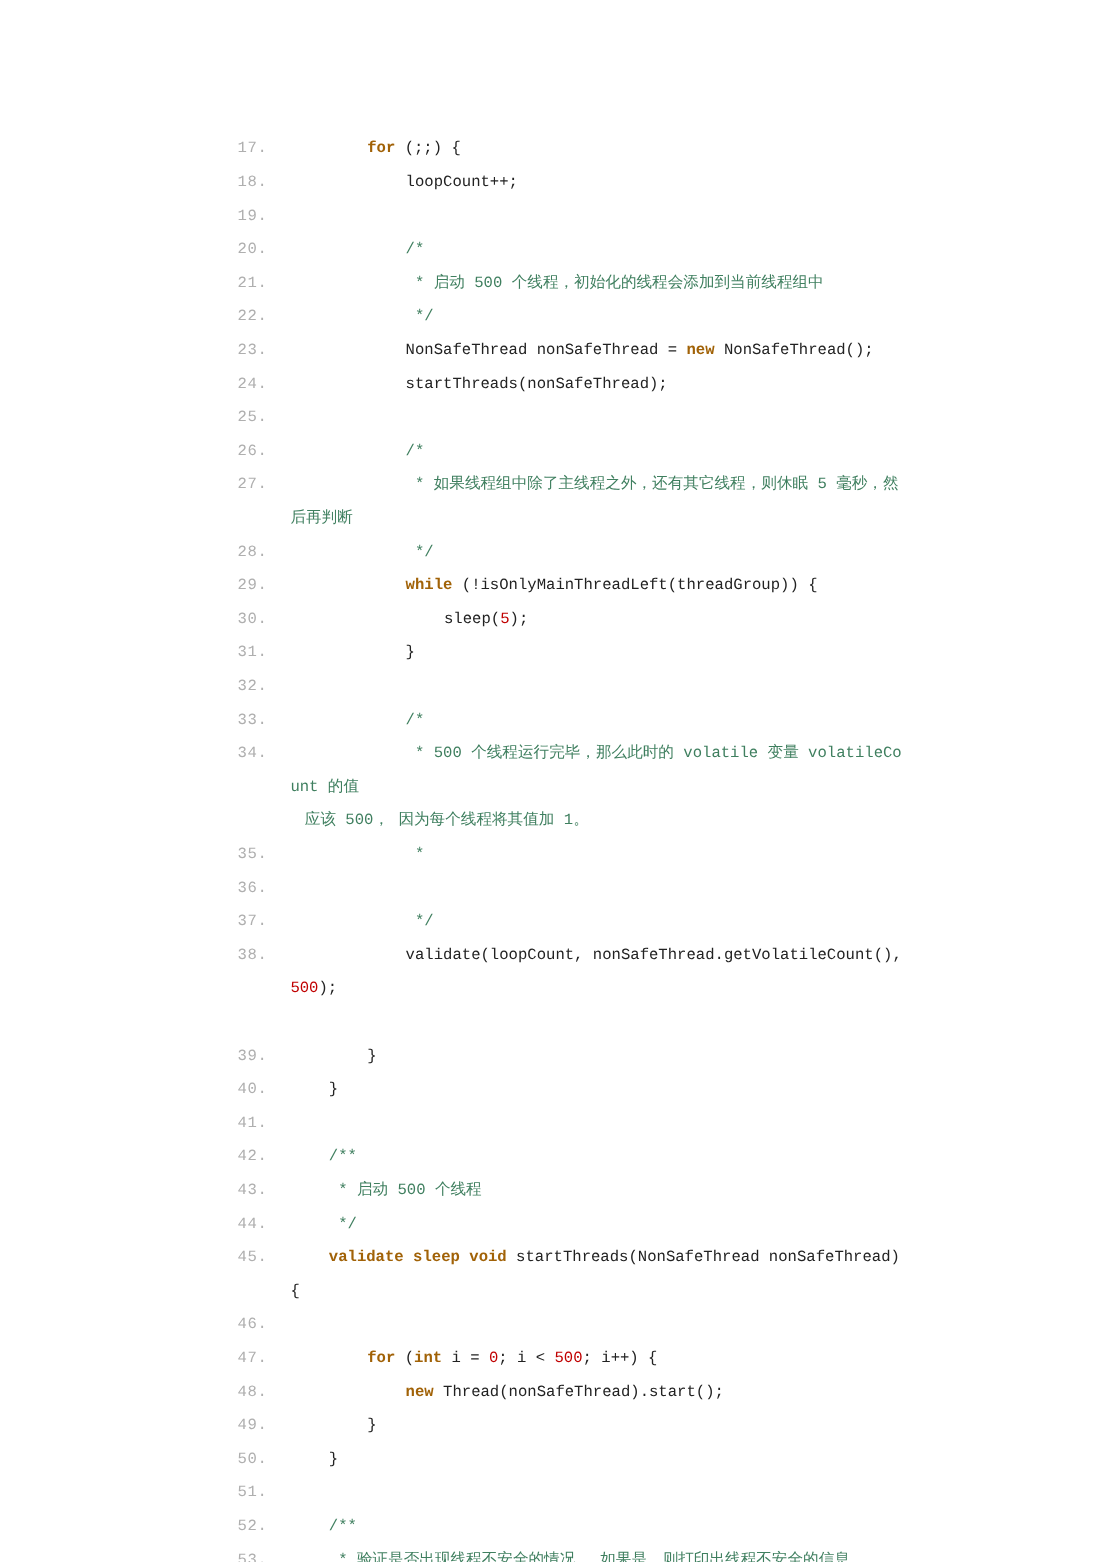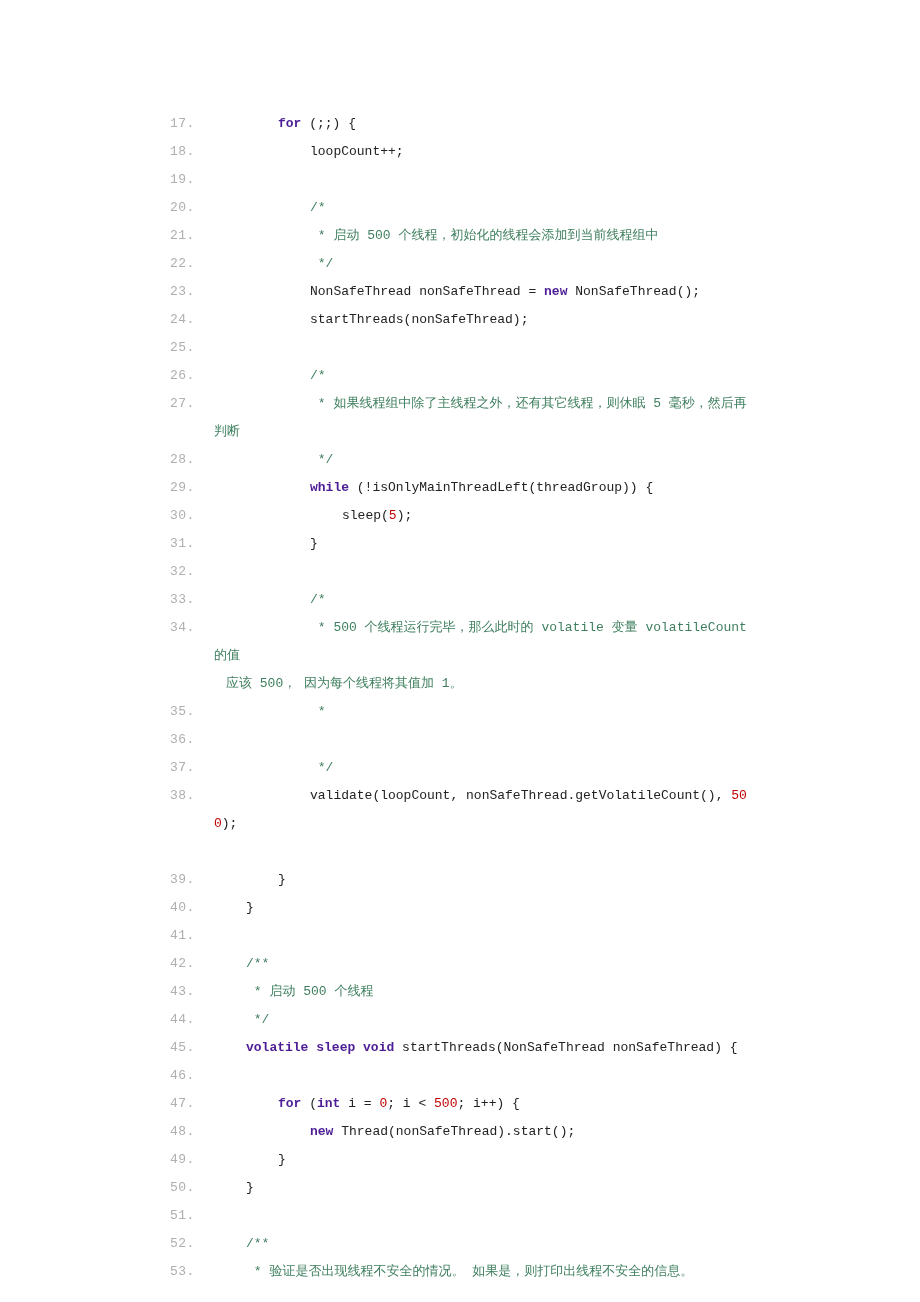--- a/index.html
+++ b/index.html
@@ -20,27 +20,28 @@
   .code-line {
     display: flex;
     align-items: baseline;
   }
   .lineno {
     width: 44px;
     flex-shrink: 0;
     color: #afafaf;
     font-family: "Courier New", monospace;
     letter-spacing: 0.5px;
+    margin-left: 28px;
   }
   .content {
     white-space: pre-wrap;
     word-break: break-all;
     font-family: "Courier New", Consolas, monospace;
   }
-  .kw { color: #4c1d95; font-weight: bold; }
+  .kw { color: #a16207; font-weight: bold; }
   .com { color: #3f7f5f; }
   .num { color: #c00000; }
   .plain { color: #222; }
   .ind4  { display:inline-block; width: 32px; }
   .ind8  { display:inline-block; width: 64px; }
   .ind12 { display:inline-block; width: 96px; }
   .ind16 { display:inline-block; width: 128px; }
   .wrap-line .content {
     padding-left: 12px;
   }
@@ -162,21 +163,21 @@
       <div class="code-line">
         <span class="lineno">43.</span>
         <span class="content"><span class="ind4"></span><span class="com"> * 启动 500 个线程</span></span>
       </div>
       <div class="code-line">
         <span class="lineno">44.</span>
         <span class="content"><span class="ind4"></span><span class="com"> */</span></span>
       </div>
       <div class="code-line">
         <span class="lineno">45.</span>
-        <span class="content"><span class="ind4"></span><span class="kw">volatile</span><span class="plain"> </span><span class="kw">sleep</span><span class="plain"> </span><span class="kw">void</span><span class="plain"> startThreads(NonSafeThread nonSafeThread) {</span></span>
+        <span class="content"><span class="ind4"></span><span class="kw">validate</span><span class="plain"> </span><span class="kw">sleep</span><span class="plain"> </span><span class="kw">void</span><span class="plain"> startThreads(NonSafeThread nonSafeThread) {</span></span>
       </div>
       <div class="code-line">
         <span class="lineno">46.</span>
         <span class="content"><span class="plain"></span></span>
       </div>
       <div class="code-line">
         <span class="lineno">47.</span>
         <span class="content"><span class="ind8"></span><span class="kw">for</span><span class="plain"> (</span><span class="kw">int</span><span class="plain"> i = </span><span class="num">0</span><span class="plain">; i &lt; </span><span class="num">500</span><span class="plain">; i++) {</span></span>
       </div>
       <div class="code-line">

